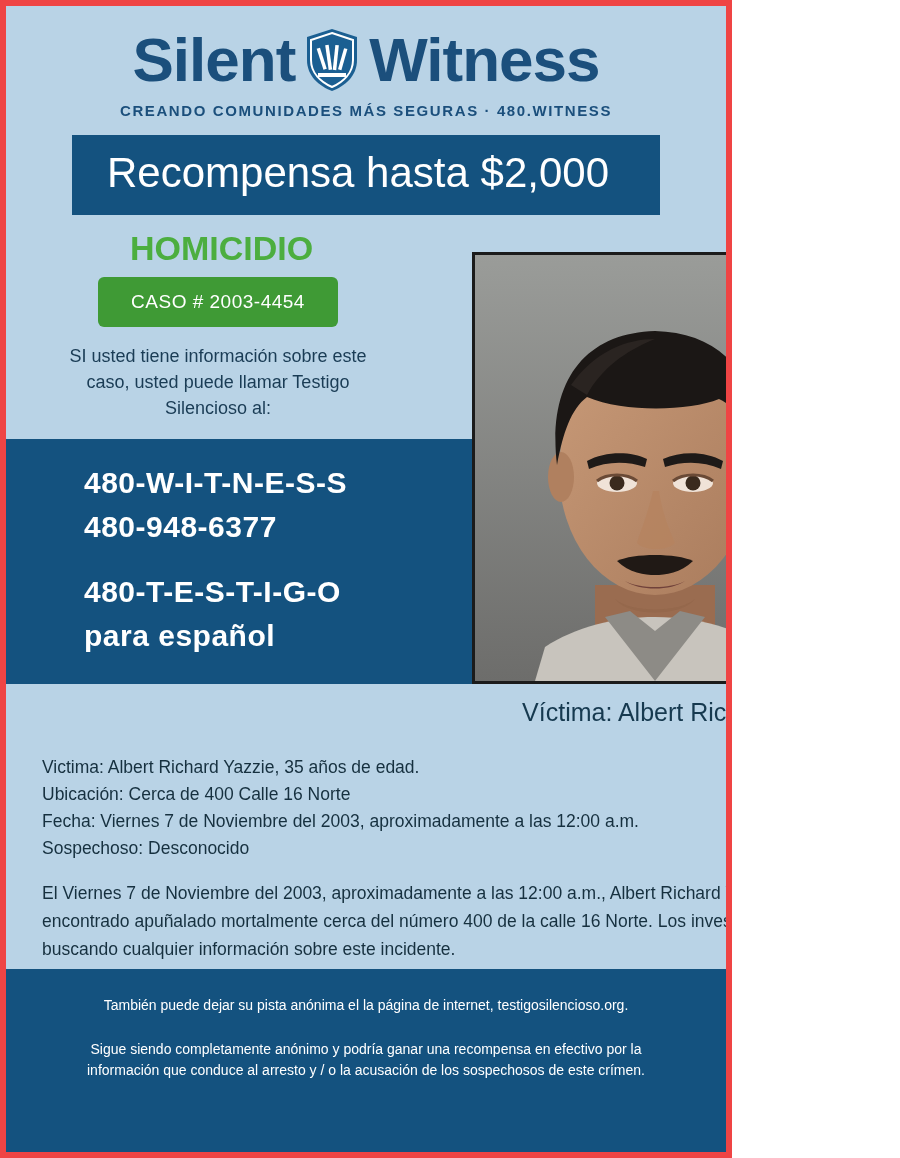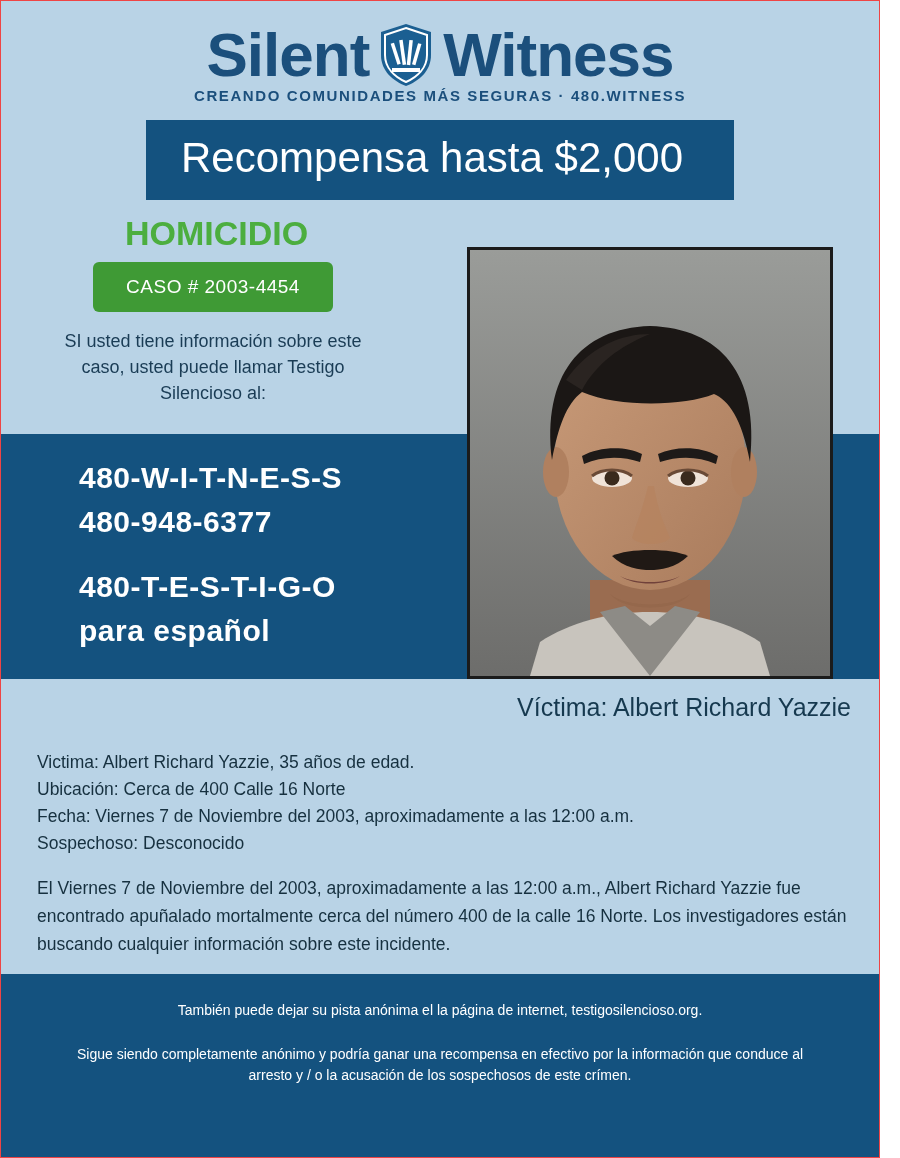--- a/index.html
+++ b/index.html
@@ -6,24 +6,24 @@
   html, body {
     margin: 0;
     padding: 0;
     background: #ffffff;
   }
   body {
     font-family: "Liberation Sans", sans-serif;
   }
   .poster {
     position: relative;
-    width: 880px;
+    width: 732px;
     height: 1158px;
     background: #b9d3e6;
-    border: 1px solid #ef4444;
+    border: 6px solid #ef4444;
     overflow: hidden;
   }
 
   
   .header {
     padding-top: 22px;
     text-align: center;
   }
   .logo-row {
     display: flex;
@@ -38,20 +38,21 @@
     color: #1b4f7c;
     letter-spacing: -1px;
   }
   .shield {
     width: 54px;
     height: 64px;
     position: relative;
     display: inline-block;
   }
   .tagline {
+    margin-top: 10px;
     font-size: 15px;
     font-weight: bold;
     letter-spacing: 1.6px;
     color: #1b4f7c;
   }
 
   
   .reward-banner {
     margin: 16px auto 0 auto;
     width: 588px;

